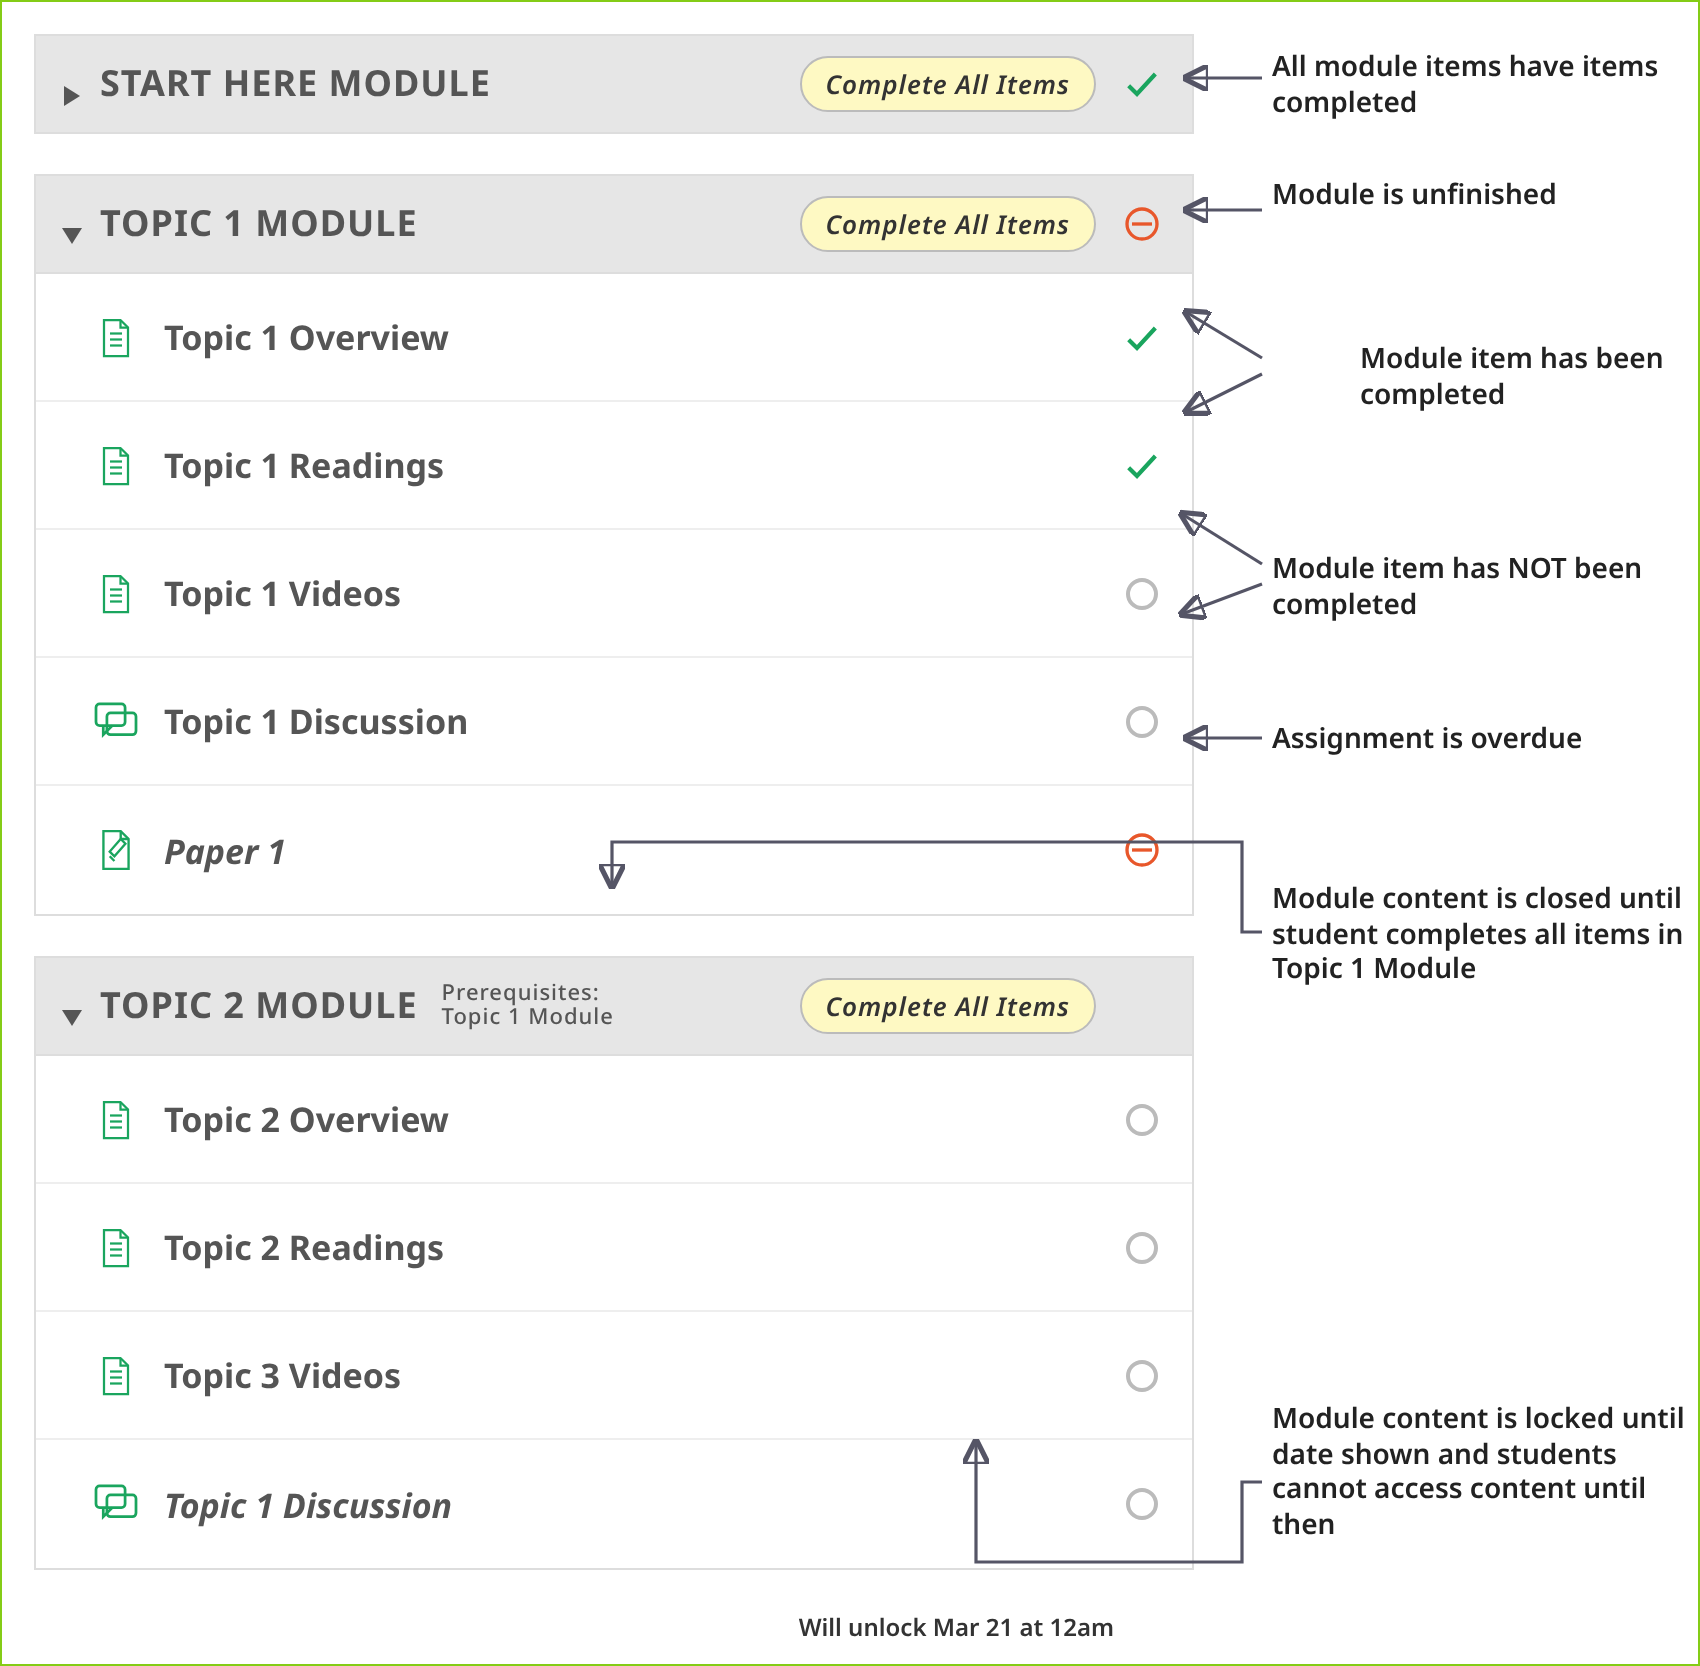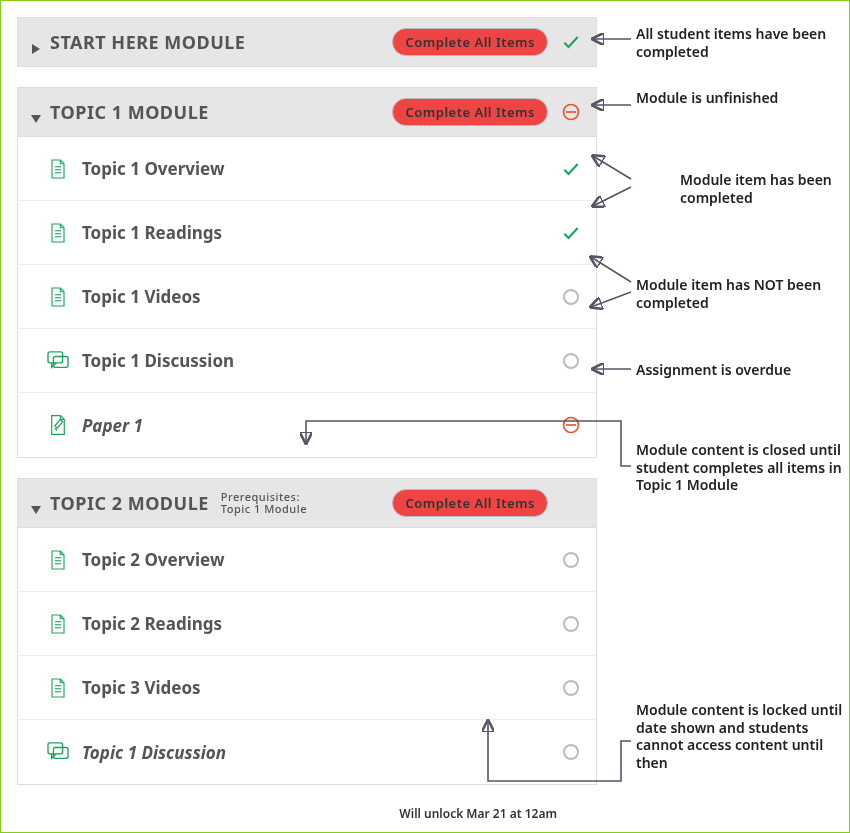--- a/index.html
+++ b/index.html
@@ -47,28 +47,29 @@
   .prereq {
     font-size: 11px;
     font-weight: 500;
     color: #555;
     margin-left: 12px;
     line-height: 1.1;
     flex: 0 0 auto;
   }
   .spacer { flex: 1 1 auto; }
   .pill {
-    background: #ef4444;
+    background: #fef9c3;
     border: 1px solid #bbb;
     border-radius: 16px;
     padding: 4px 12px;
     font-size: 13px;
     font-weight: 600;
     color: #333;
     cursor: pointer;
+    font-style: italic;
   }
   .status-slot {
     width: 26px;
     display: inline-flex;
     align-items: center;
     justify-content: center;
     margin-left: 10px;
   }
   .item-row {
     display: flex;
@@ -330,21 +331,21 @@
         <span class="status-slot">
             <span class="open-circle"></span>
           </span>
       </div>
     </div>
 
     <div class="unlock-note">Will unlock Mar 21 at 12am</div>
 
   </div>
 
-  <div class="annotation" style="left:635px; top:24px;">All student items have been completed</div>
+  <div class="annotation" style="left:635px; top:24px;">All module items have items completed</div>
   <div class="annotation" style="left:635px; top:88px;">Module is unfinished</div>
   <div class="annotation" style="left:635px; top:170px;margin-left:44px;">Module item has been completed</div>
   <div class="annotation" style="left:635px; top:275px;">Module item has NOT been completed</div>
   <div class="annotation" style="left:635px; top:360px;">Assignment is overdue</div>
   <div class="annotation" style="left:635px; top:440px;">Module content is closed until student completes all items in Topic 1 Module</div>
   <div class="annotation" style="left:635px; top:700px;">Module content is locked until date shown and students cannot access content until then</div>
 
   <svg class="connectors" viewBox="0 0 850 833">
     <defs>
       <marker id="ah" class="arrowhead" markerWidth="8" markerHeight="8" refX="7" refY="4" orient="auto">

